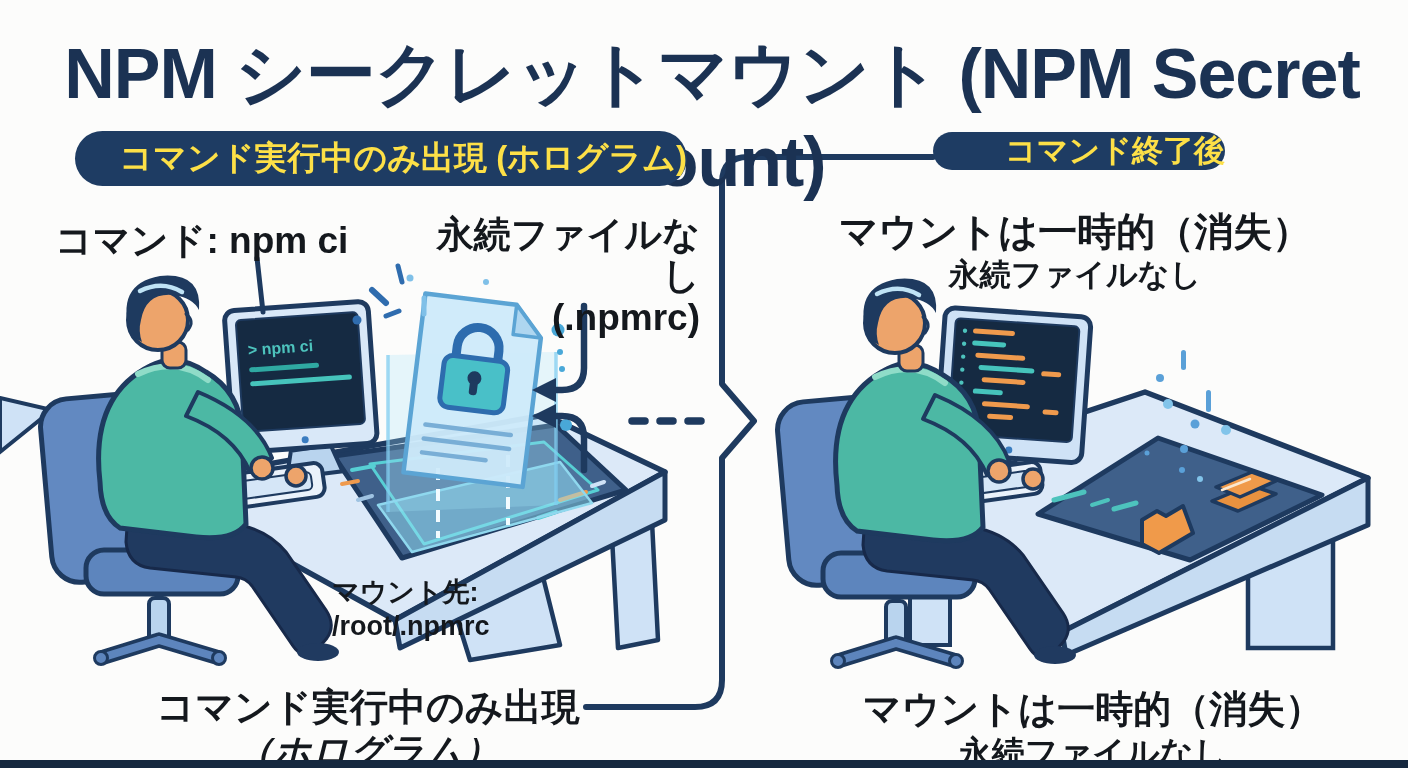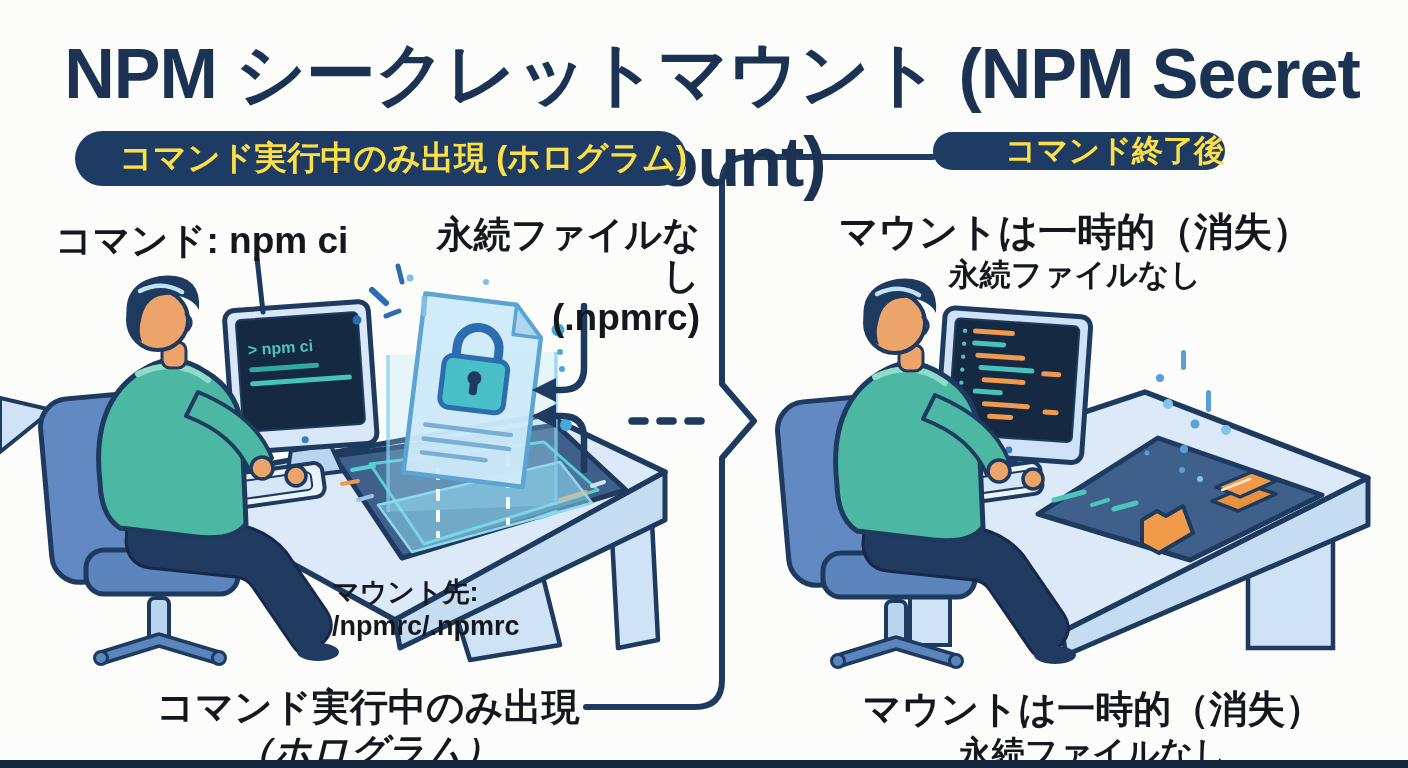--- a/index.html
+++ b/index.html
@@ -235,21 +235,21 @@
     <div>(.npmrc)</div>
   </div>
 
   <div class="txt right-top-label">
     <div class="l1">マウントは一時的（消失）</div>
     <div class="l2">永続ファイルなし</div>
   </div>
 
   <div class="txt mount-path">
     <div>マウント先:</div>
-    <div>/npmrc/.npmrc</div>
+    <div>/root/.npmrc</div>
   </div>
 
   <div class="caption caption-left">
     <div>コマンド実行中のみ出現</div>
     <div class="l2">（ホログラム）</div>
   </div>
 
   <div class="caption caption-right">
     <div>マウントは一時的（消失）</div>
     <div class="l2">永続ファイルなし</div>

